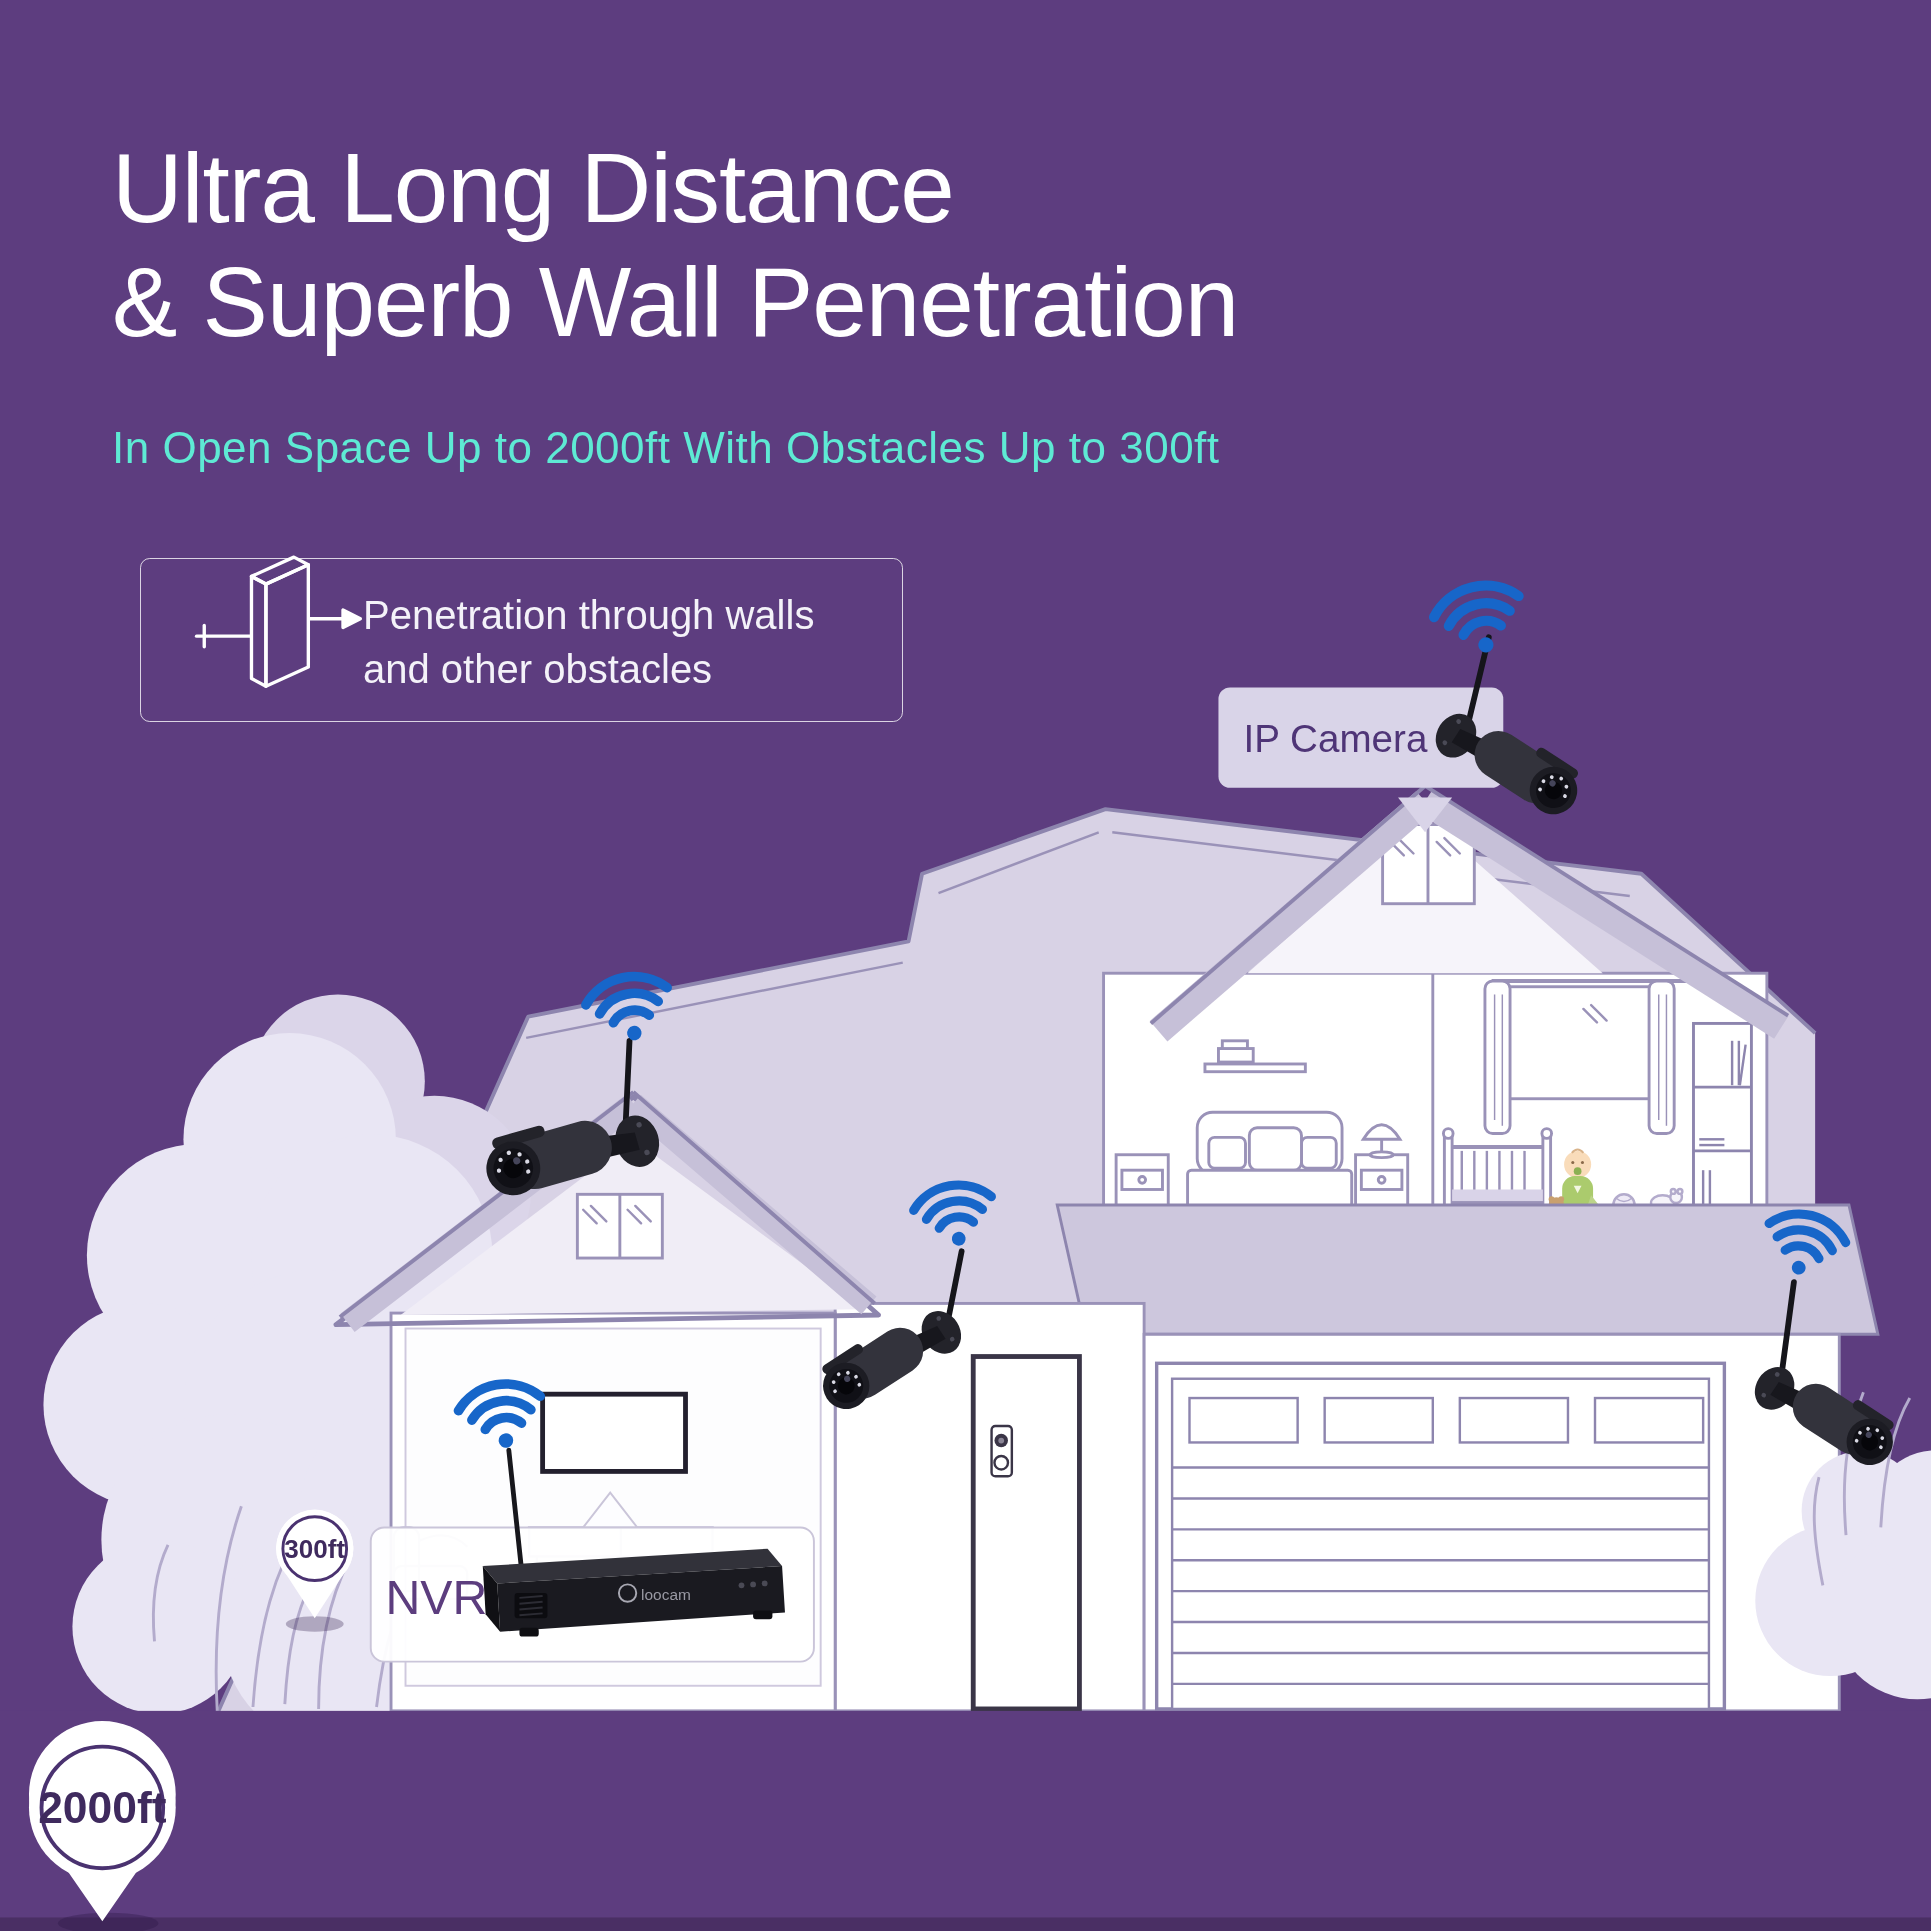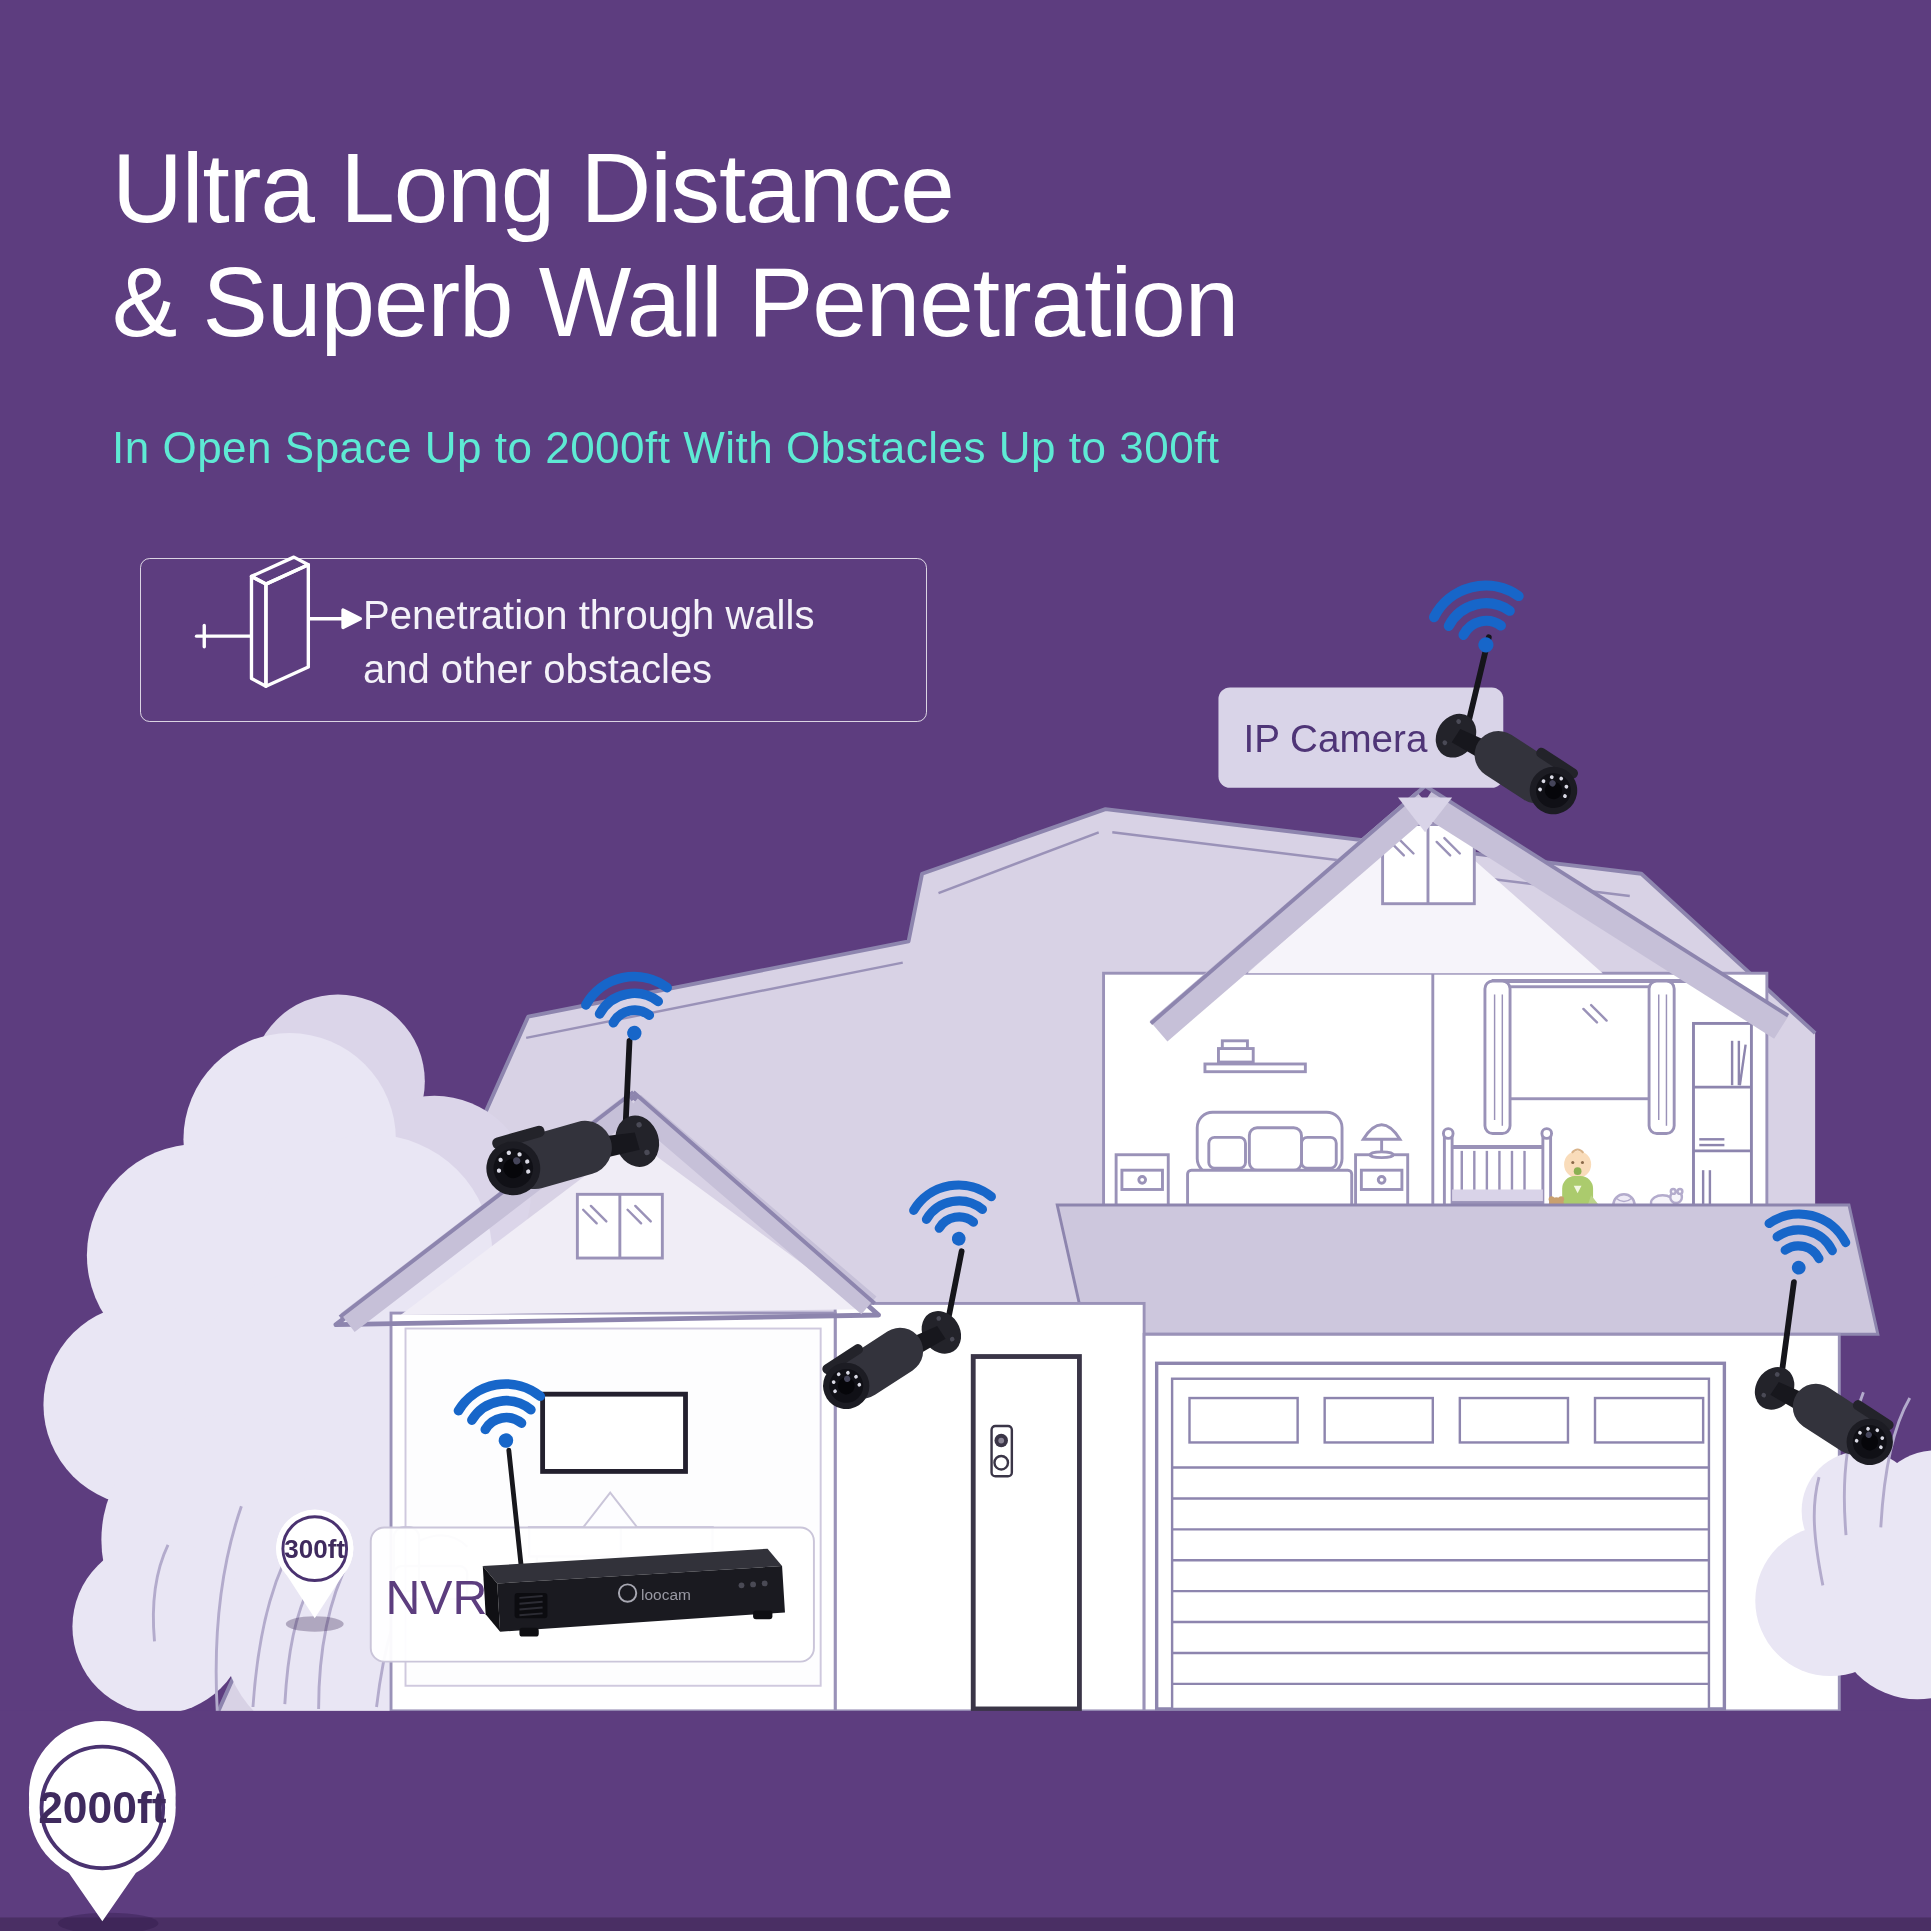--- a/index.html
+++ b/index.html
@@ -3,21 +3,21 @@
 <meta charset="utf-8">
 <style>
   html,body{margin:0;padding:0;background:#5d3d7f;}
   #canvas{position:relative;width:1931px;height:1931px;overflow:hidden;
           font-family:"Liberation Sans","DejaVu Sans",sans-serif;background:#5d3d7f;}
   #scene{position:absolute;left:0;top:0;width:1931px;height:1931px;}
   .hdr{position:absolute;left:112px;color:#ffffff;}
   #title{top:95px;font-size:98px;line-height:114px;font-weight:normal;letter-spacing:-1px;margin-top:36px;}
   #subtitle{top:423px;font-size:44px;font-weight:400;color:#5eead4;letter-spacing:0.5px;}
   #featureBox{position:absolute;left:140px;top:558px;width:761px;height:162px;
-              border:1.9px solid rgba(255,255,255,0.78);border-radius:9.7px;padding-left:24px;}
+              border:1.9px solid rgba(255,255,255,0.78);border-radius:9.7px;}
   #featureText{position:absolute;left:222px;top:29px;font-size:40px;line-height:54px;
                color:#f4f2f9;font-weight:400;}
   #featureIcon{position:absolute;left:17.4px;top:-3.9px;}
   .nosel{user-select:none;}
 </style>
 </head>
 <body>
 
 <div id="canvas" class="nosel">
 

